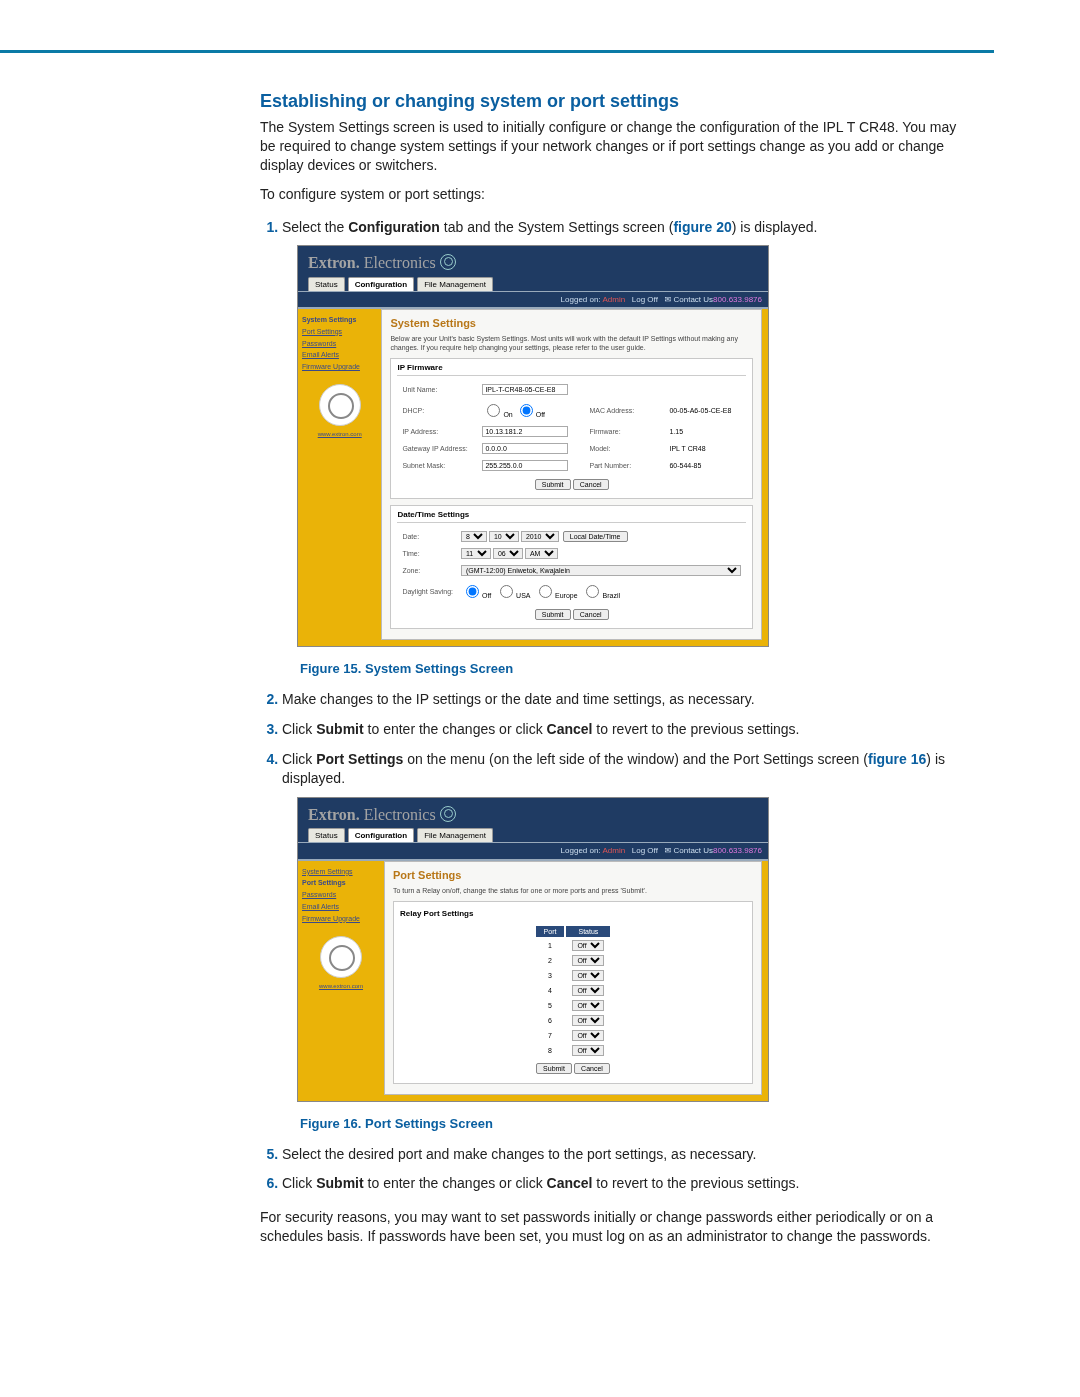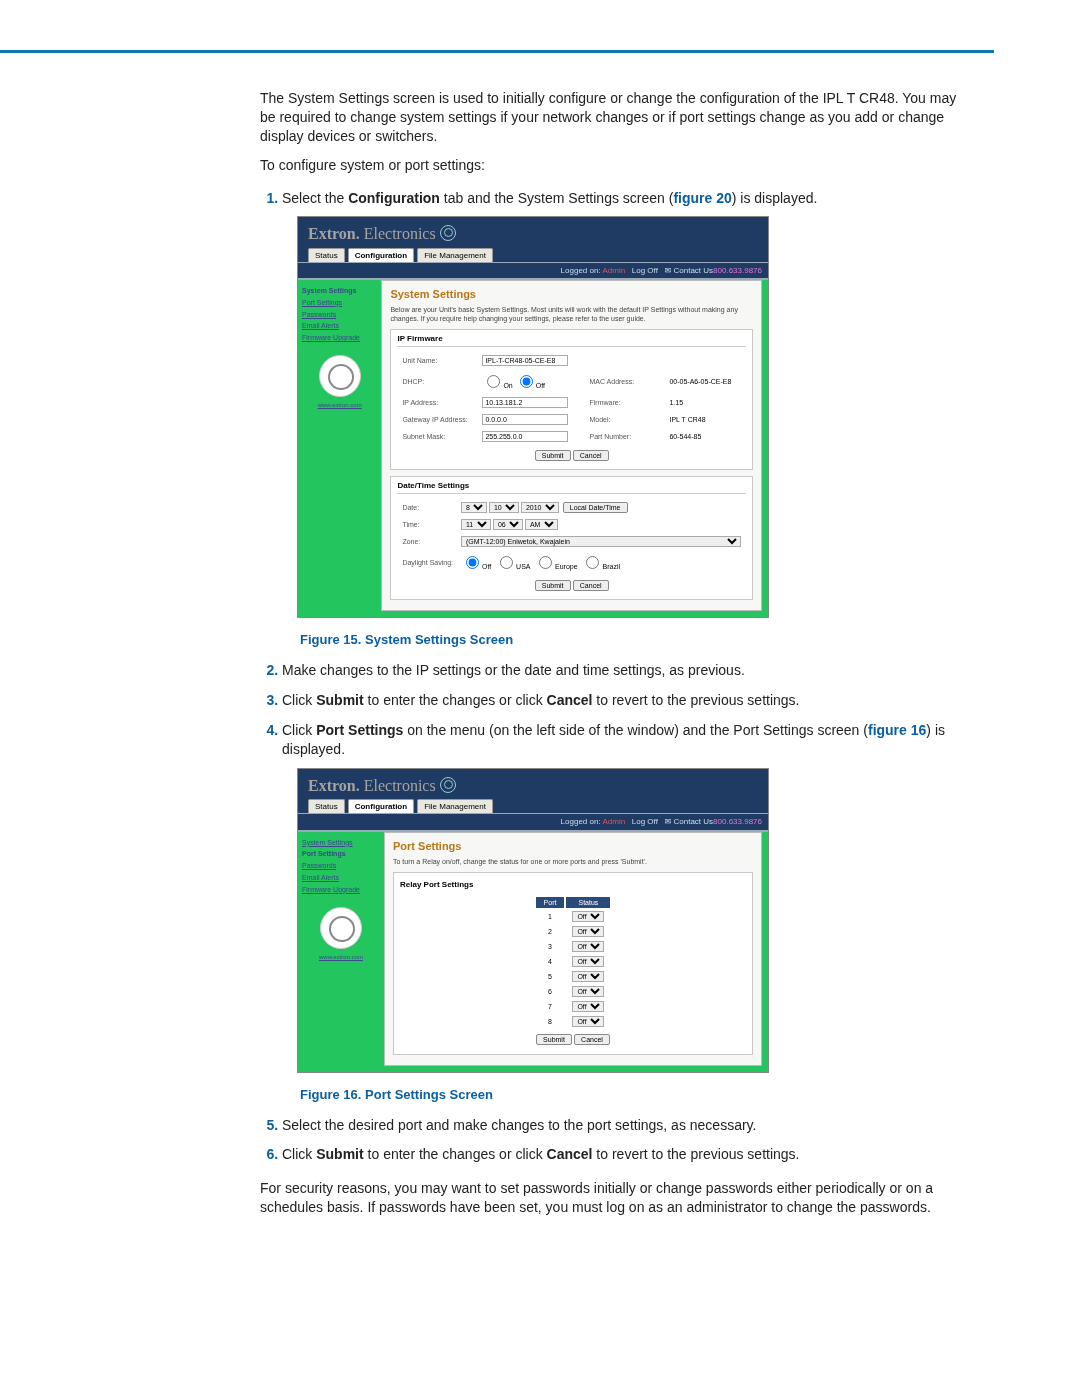--- a/index.html
+++ b/index.html
@@ -93,21 +93,21 @@
     border-top: 1px solid #9ab;
     border-bottom: 2px solid #9ab;
     text-align: right;
     color: #cde;
     font-size: 8px;
     padding: 2px 6px;
   }
   .shot .userbar .adm { color: #d55; }
   .shot .body {
     display: flex;
-    background: #22c55e;
+    background: #eab308;
   }
   .shot .side {
     width: 78px;
     padding: 6px 4px;
     font-size: 7px;
   }
   .shot .side a { color: #3a4a8a; text-decoration: underline; display:block; margin-bottom:2px;}
   .shot .side a.cur { font-weight: bold; text-decoration:none; }
   .shot .logo2 {
     width: 40px; height: 40px; border:1px solid #ccc; border-radius:50%;
@@ -151,20 +151,21 @@
   }
   .foot .pg { margin-left:24px; }
 </style>
 </head>
 <body>
 
 <div class="top-rule"></div>
 
 <div class="page">
 
+  <h2 class="section">Establishing or changing system or port settings</h2>
   <p>The System Settings screen is used to initially configure or change the configuration of the IPL T CR48. You may be required to change system settings if your network changes or if port settings change as you add or change display devices or switchers.</p>
   <p>To configure system or port settings:</p>
 
   <ol class="steps">
     <li>
       <span>Select the </span><b>Configuration</b><span> tab and the System Settings screen (</span><span class="linkref">figure 20</span><span>) is displayed.</span>
 
       
       <div class="shot">
         <div class="brand">
@@ -285,21 +286,21 @@
             </div>
           </div>
         </div>
       </div>
     </li>
   </ol>
 
   <div class="figcap">Figure 15. System Settings Screen</div>
 
   <ol class="steps" start="2">
-    <li>Make changes to the IP settings or the date and time settings, as previous.</li>
+    <li>Make changes to the IP settings or the date and time settings, as necessary.</li>
     <li>
       <span>Click </span><b>Submit</b><span> to enter the changes or click </span><b>Cancel</b><span> to revert to the previous settings.</span>
     </li>
     <li>
       <span>Click </span><b>Port Settings</b><span> on the menu (on the left side of the window) and the Port Settings screen (</span><span class="linkref">figure 16</span><span>) is displayed.</span>
 
       
       <div class="shot">
         <div class="brand">
           <b>Extron.</b>

